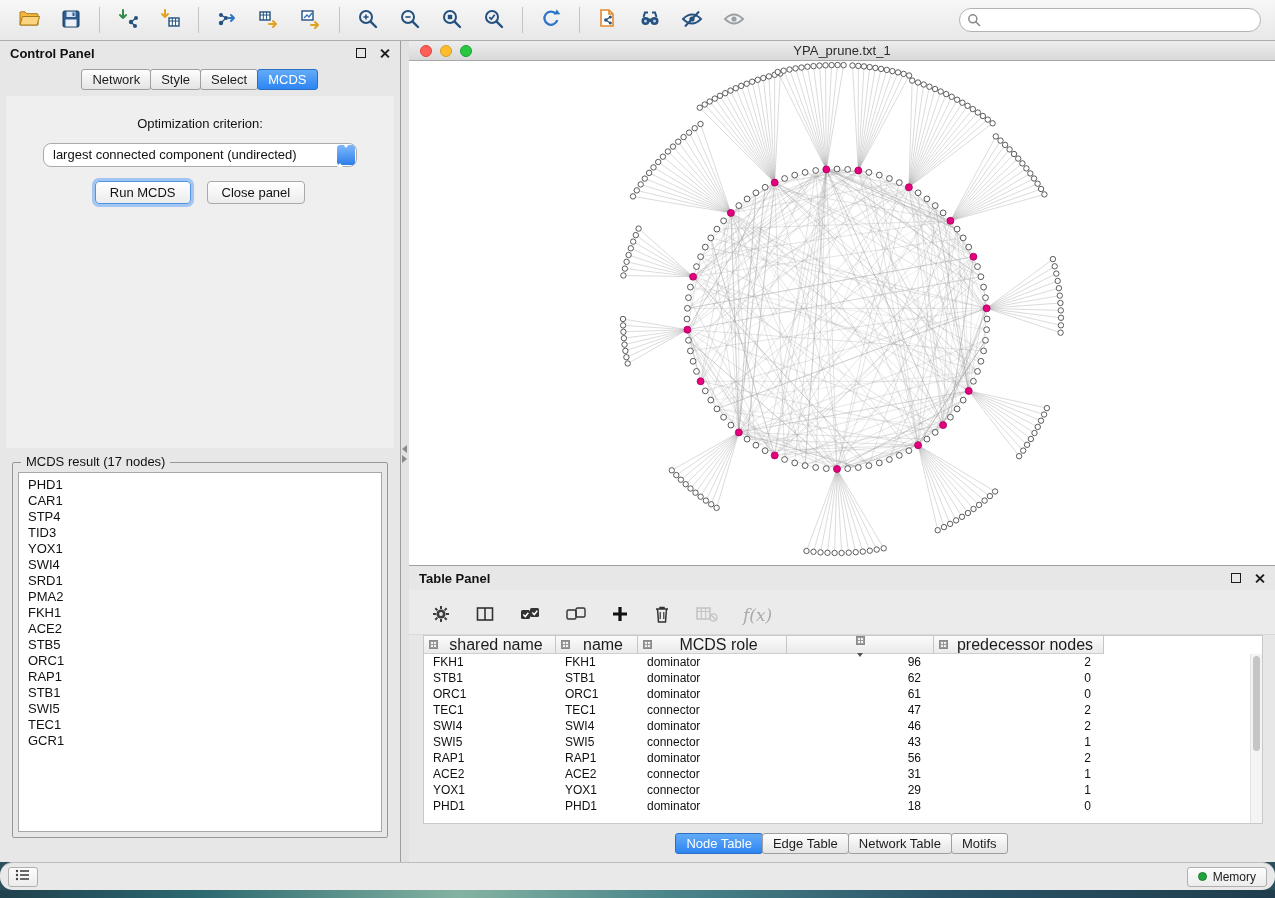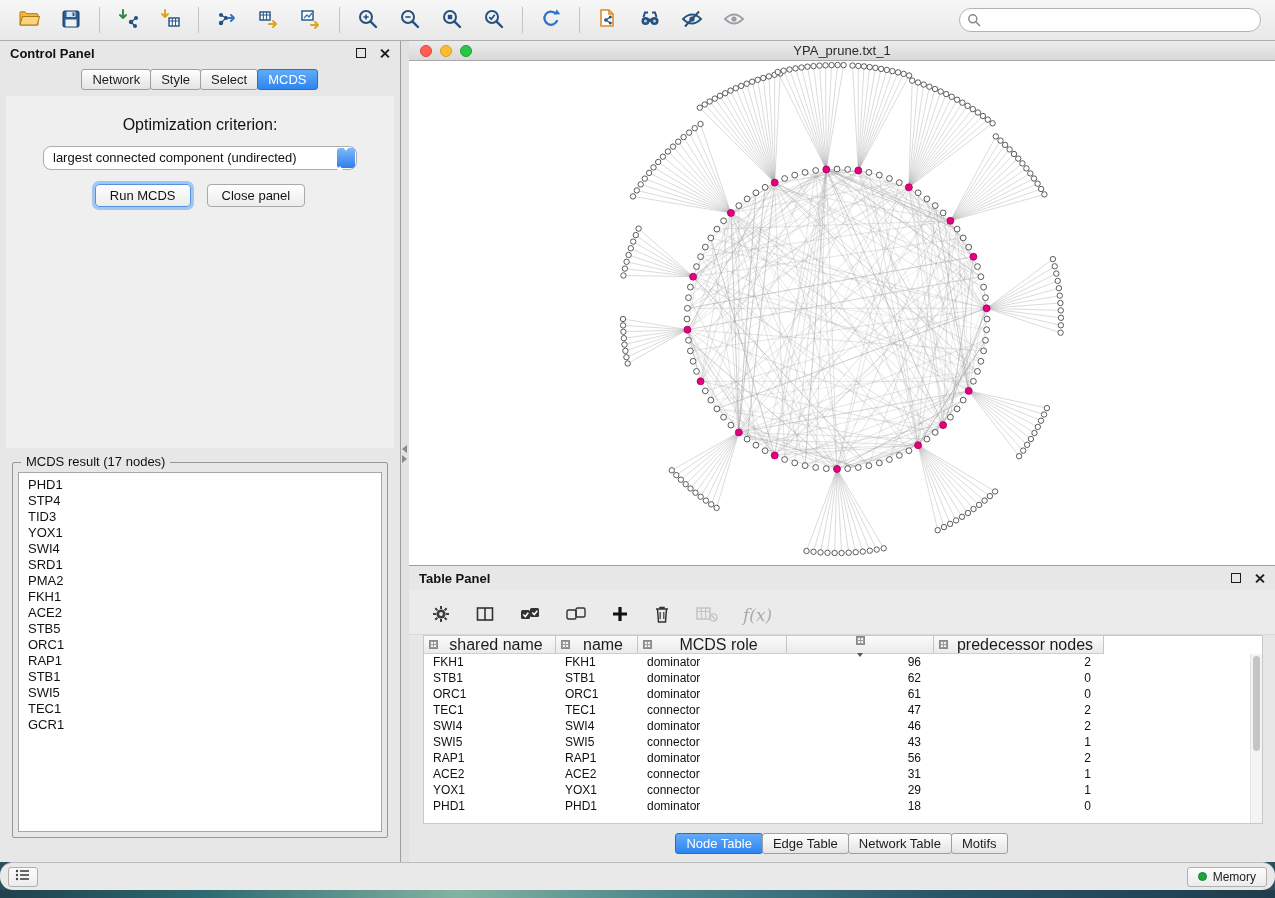--- a/index.html
+++ b/index.html
@@ -29,21 +29,21 @@
   .wb-close{position:relative;width:11px;height:11px;display:inline-block;}
   .wb-close::before,.wb-close::after{content:"";position:absolute;left:4.5px;top:0;
     width:2px;height:11px;background:#1c1c1c;}
   .wb-close::before{transform:rotate(45deg);} .wb-close::after{transform:rotate(-45deg);}
   .tabs-row{display:flex;justify-content:center;padding:4px 0 2px 0;flex:none;}
   .tab{padding:2px 10px;font-size:13px;border:1px solid #9f9f9f;color:#1c1c1c;
     background:linear-gradient(#fefefe,#e4e4e4);border-radius:3px;margin-left:-1px;
     cursor:pointer;white-space:nowrap;}
   .tab.active{background:linear-gradient(#63abf8,#2d85f2);border-color:#2b6fc2;color:#fff;}
   .cp-inner{height:352px;margin:4px 6px 0 6px;background:#efefef;flex:none;}
-  .opt-label{text-align:center;margin-top:20px;font-size:16px;color:#111;}
+  .opt-label{text-align:center;margin-top:20px;font-size:13px;color:#111;}
   .dropdown{position:relative;width:314px;height:24px;margin:12px auto 0 auto;
     background:#fff;border:1px solid #ababab;border-radius:8px;box-sizing:border-box;
     font-size:13px;line-height:22px;padding-left:9px;color:#111;cursor:pointer;}
   .stepper{position:absolute;right:1px;top:1px;bottom:1px;width:18px;border-radius:3px;
     background:linear-gradient(#7fb8fa,#2d7ee9);}
   .tri-up{width:0;height:0;border-left:3.5px solid transparent;border-right:3.5px solid transparent;
     border-bottom:4.5px solid #fff;margin:3.5px auto 2px auto;}
   .tri-down{width:0;height:0;border-left:3.5px solid transparent;border-right:3.5px solid transparent;
     border-top:4.5px solid #fff;margin:2px auto 0 auto;}
   .btn-row{display:flex;justify-content:center;gap:16px;margin-top:14px;}
@@ -281,20 +281,21 @@
         </div>
         <div class="btn-row">
           <button class="pbtn focus">Run MCDS</button>
           <button class="pbtn">Close panel</button>
         </div>
       </div>
       <div class="result-box">
         <div class="result-legend">MCDS result (17 nodes)</div>
         <div class="result-list" id="mcds-list">
             <div class="mcds-item">PHD1</div>
+            <div class="mcds-item">CAR1</div>
             <div class="mcds-item">STP4</div>
             <div class="mcds-item">TID3</div>
             <div class="mcds-item">YOX1</div>
             <div class="mcds-item">SWI4</div>
             <div class="mcds-item">SRD1</div>
             <div class="mcds-item">PMA2</div>
             <div class="mcds-item">FKH1</div>
             <div class="mcds-item">ACE2</div>
             <div class="mcds-item">STB5</div>
             <div class="mcds-item">ORC1</div>

